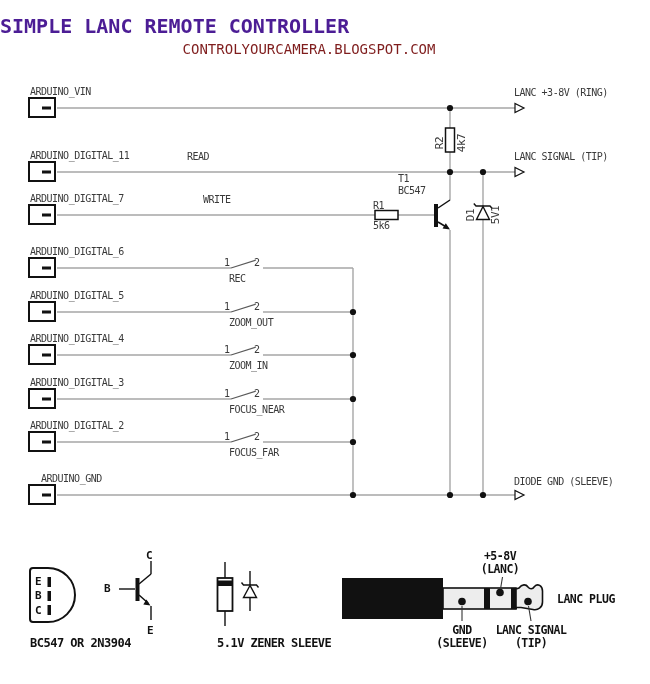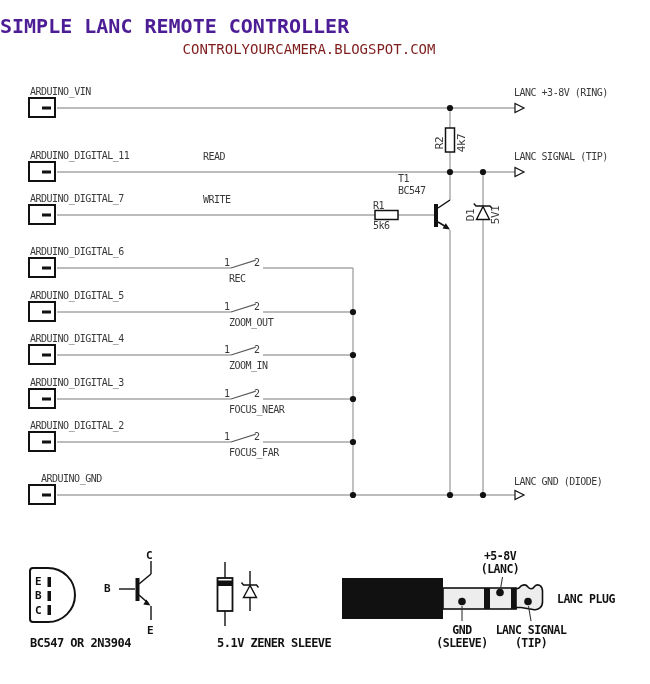--- a/index.html
+++ b/index.html
@@ -176,26 +176,26 @@
   <div class="pinbox" style="top:388px">
       <div class="pindash"></div>
     </div>
   <div class="pinbox" style="top:431px">
       <div class="pindash"></div>
     </div>
   <div class="pinbox" style="top:484px">
       <div class="pindash"></div>
     </div>
 
-  <span class="lbl" style="left:203px;top:151px">READ</span>
+  <span class="lbl" style="left:187px;top:151px">READ</span>
   <span class="lbl" style="left:203px;top:194px">WRITE</span>
 
   <span class="lbl" style="left:514px;top:87px">LANC +3-8V (RING)</span>
   <span class="lbl" style="left:514px;top:151px">LANC SIGNAL (TIP)</span>
-  <span class="lbl" style="left:514px;top:476px">LANC GND (DIODE)</span>
+  <span class="lbl" style="left:514px;top:476px">DIODE GND (SLEEVE)</span>
 
   <span class="rot" style="left:439px;top:143px">R2</span>
   <span class="rot" style="left:461px;top:143px">4k7</span>
   <span class="lbl" style="left:398px;top:173px">T1</span>
   <span class="lbl" style="left:398px;top:185px">BC547</span>
   <span class="lbl" style="left:373px;top:200px">R1</span>
   <span class="lbl" style="left:373px;top:220px">5k6</span>
   <span class="rot" style="left:470px;top:215px">D1</span>
   <span class="rot" style="left:495px;top:215px">5V1</span>
 

